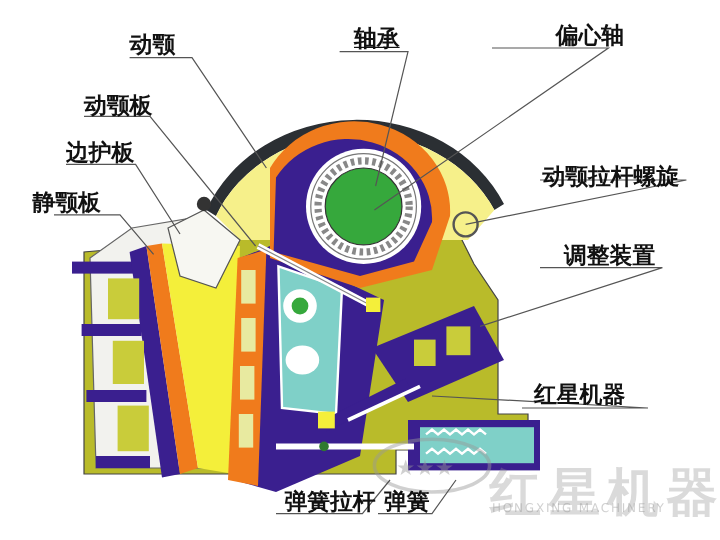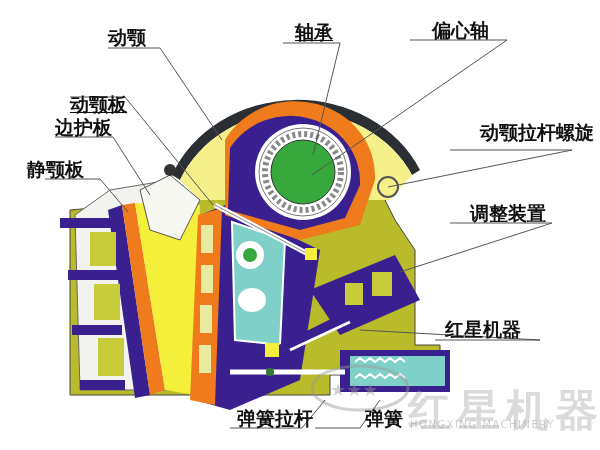--- a/index.html
+++ b/index.html
@@ -103,25 +103,25 @@
     <polyline points="410,40 507,40 312,175"></polyline>
     <polyline points="450,150 572,150 388,187"></polyline>
     <polyline points="450,223 552,223 400,272"></polyline>
     <polyline points="435,340 540,340 360,330"></polyline>
     <polyline points="230,428 302,428 325,400"></polyline>
     <polyline points="315,428 360,428 380,400"></polyline>
   </g>
 </svg>
 
 <div class="lbl" style="left:108px;top:27px;">动颚</div>
-<div class="lbl" style="left:70px;top:94px;text-decoration:underline;">动颚板</div>
+<div class="lbl" style="left:70px;top:78px;">动颚板</div>
 <div class="lbl" style="left:55px;top:117px;">边护板</div>
 <div class="lbl" style="left:27px;top:159px;">静颚板</div>
 <div class="lbl" style="left:295px;top:22px;text-decoration:underline;">轴承</div>
-<div class="lbl" style="left:432px;top:20px;">偏心轴</div>
-<div class="lbl" style="left:452px;top:122px;margin-left:28px;">动颚拉杆螺旋</div>
+<div class="lbl" style="left:463px;top:20px;">偏心轴</div>
+<div class="lbl" style="left:452px;top:137px;">动颚拉杆螺旋</div>
 <div class="lbl" style="left:470px;top:203px;">调整装置</div>
 <div class="lbl" style="left:445px;top:319px;">红星机器</div>
 <div class="lbl" style="left:237px;top:392px;margin-top:16px;">弹簧拉杆</div>
-<div class="lbl" style="left:320px;top:408px;margin-left:45px;">弹簧</div>
+<div class="lbl" style="left:320px;top:408px;">弹簧</div>
 
 <div class="wm-cn">红星机器</div>
 <div class="wm-en">HONGXING MACHINERY</div>
 
 </body></html>

